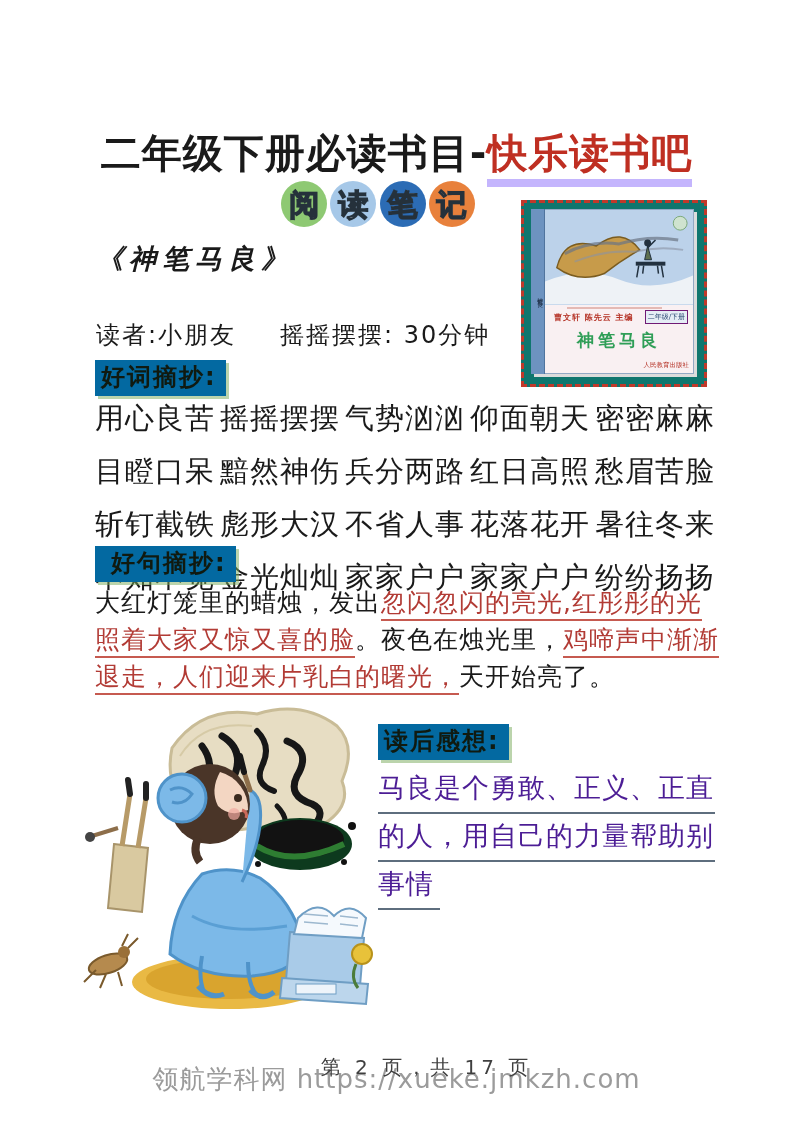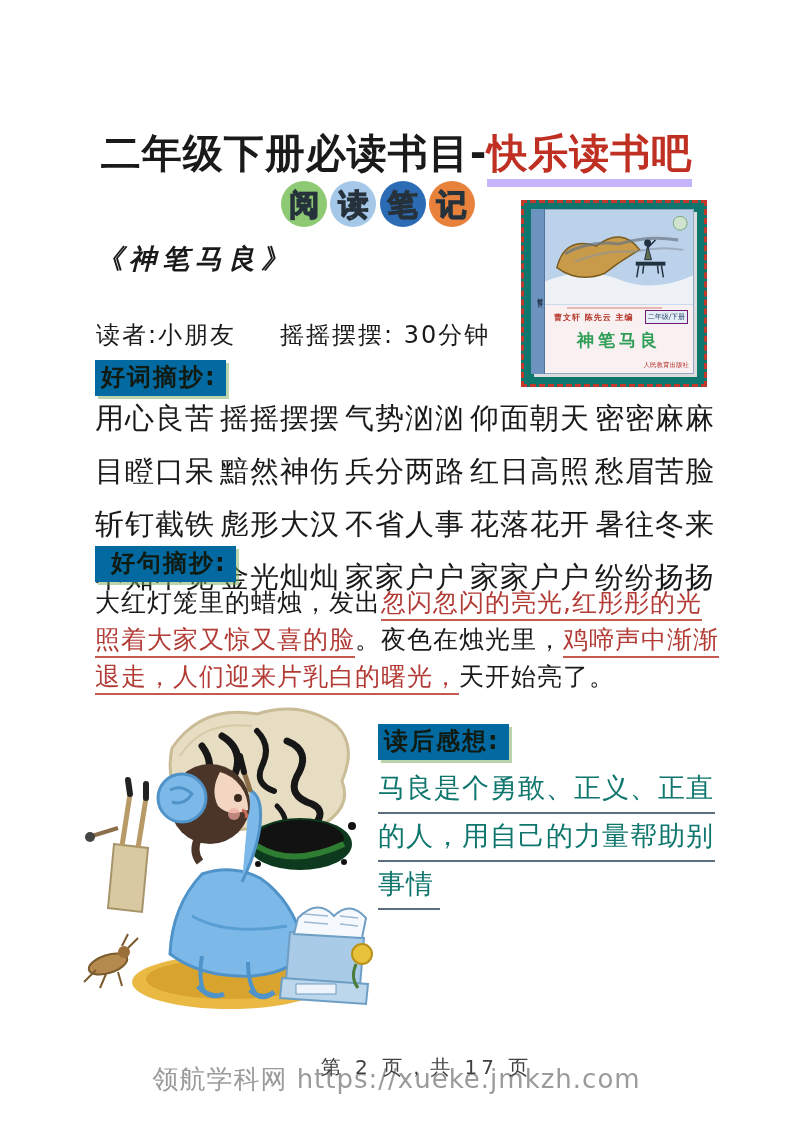--- a/index.html
+++ b/index.html
@@ -64,21 +64,21 @@
   .wrow { display:flex; justify-content:space-between; font-size:29px; letter-spacing:1px;
           margin-bottom:13px; }
 
   
   .sentences { position:absolute; left:95px; top:584px; width:625px;
                font-size:25px; line-height:37px; letter-spacing:1px; }
   .seg-red { color:#b23b35; border-bottom:2px solid #c65a50; padding-bottom:2px; }
 
   
   .reflection { position:absolute; left:378px; top:766px; width:337px;
-                font-size:27px; color:#0f766e; letter-spacing:1px; }
+                font-size:27px; color:#4c1d95; letter-spacing:1px; }
   .rline { height:46px; line-height:44px; border-bottom:2px solid #5e6e7e;
            white-space:nowrap; overflow:hidden; }
   .rline.last { width:fit-content; padding-right:6px; }
 
   
   .illu { position:absolute; left:52px; top:686px; width:336px; height:332px; }
 
   
   .page-info { position:absolute; top:1054px; left:30px; width:100%; text-align:center;
                font-size:20px; letter-spacing:4px; color:#3f3f3f; }

